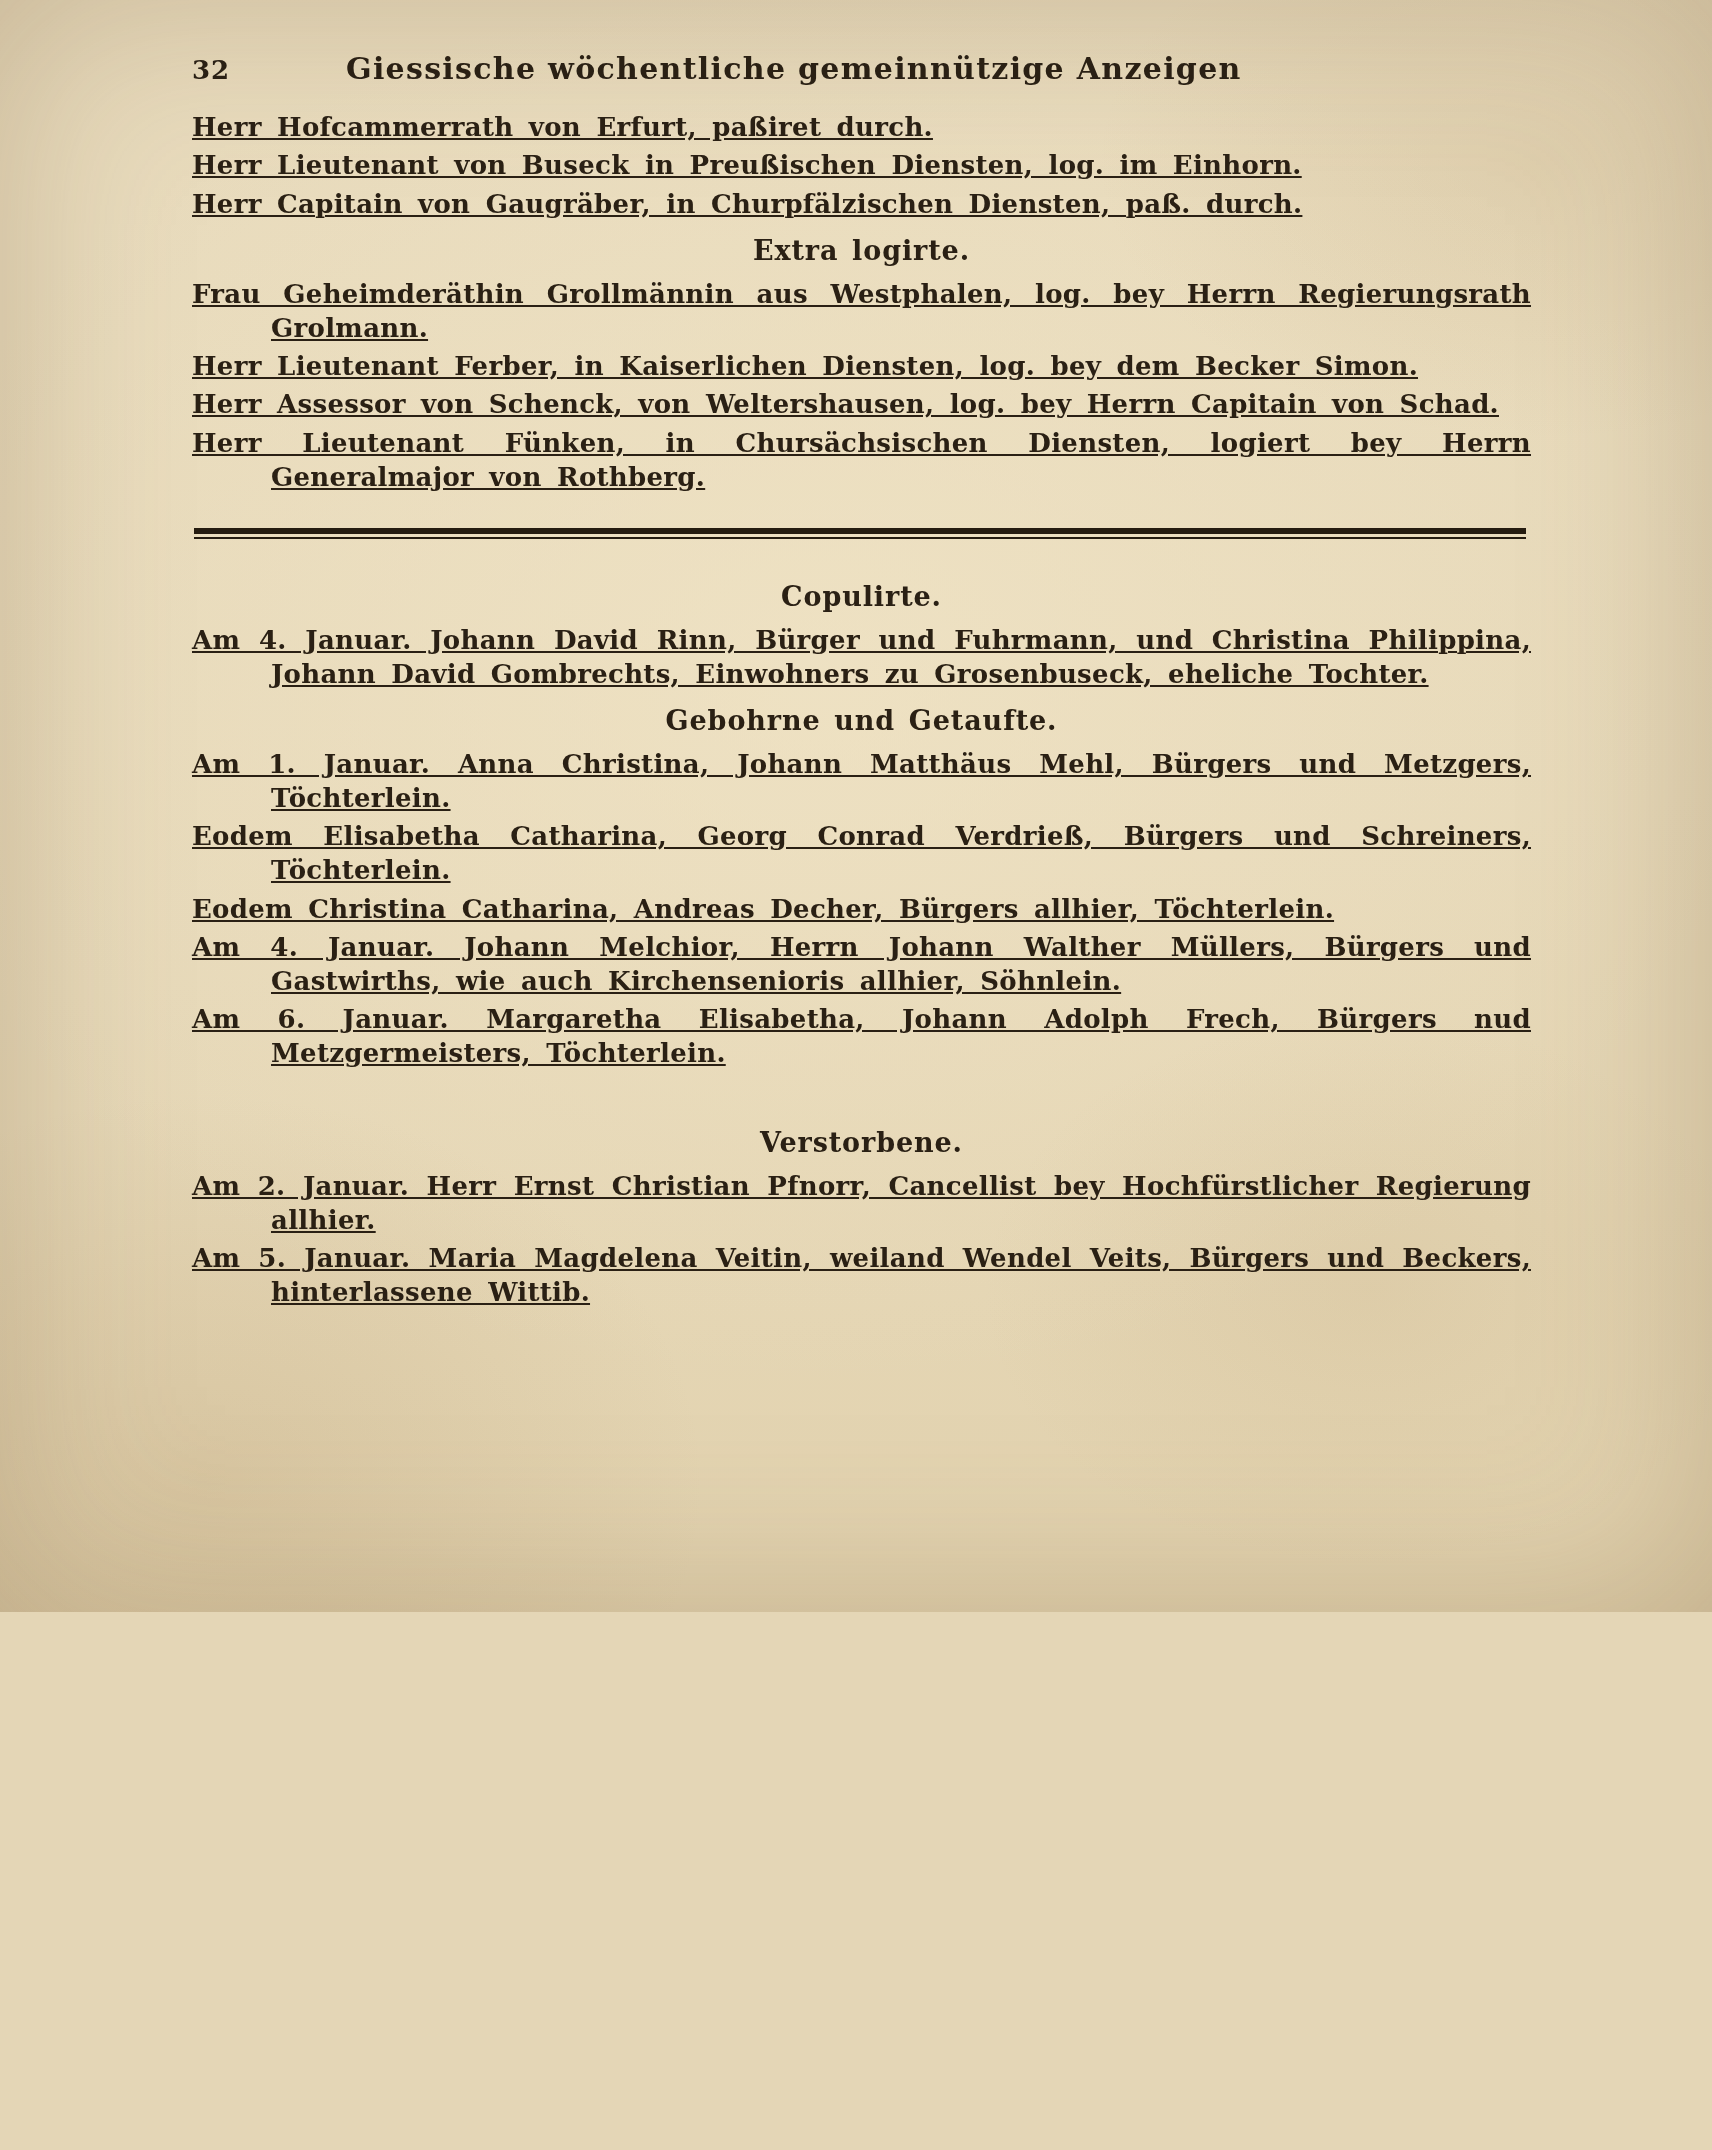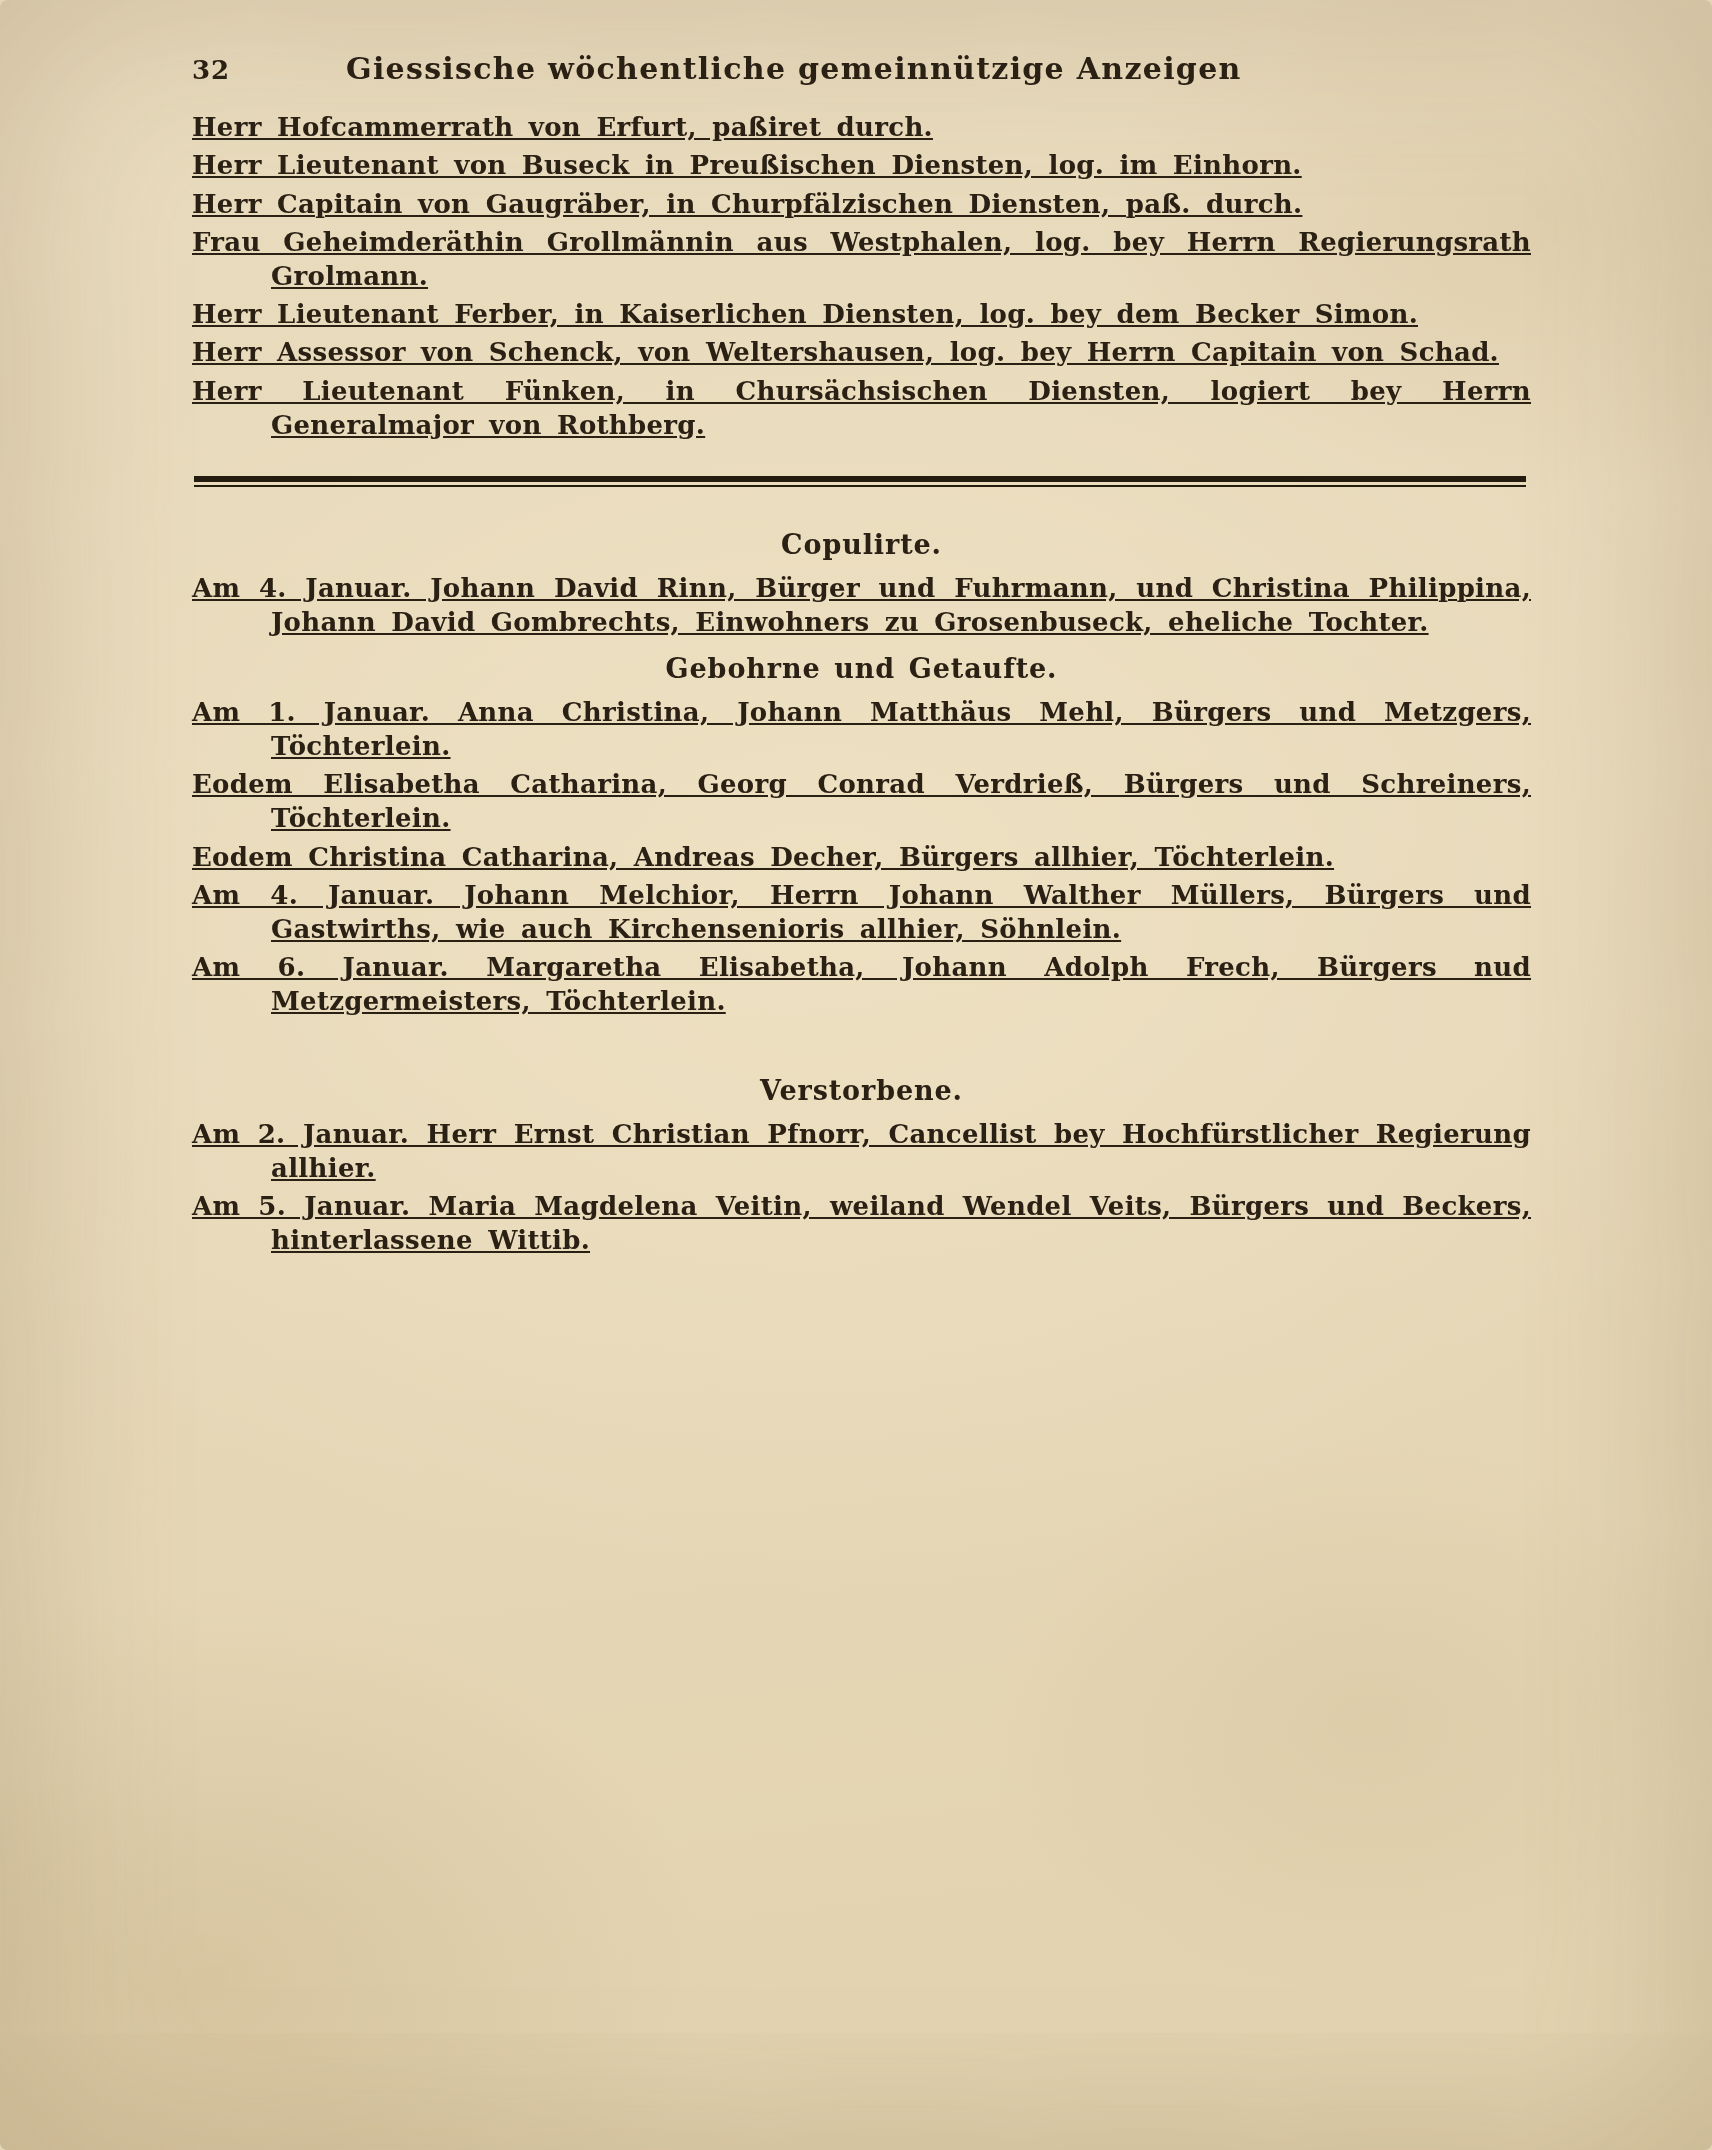--- a/index.html
+++ b/index.html
@@ -7,34 +7,33 @@
     padding: 0;
   }
   body {
     width: 1712px;
     height: 2150px;
     background: #e4d6b6;
   }
   .page {
     position: relative;
     width: 1712px;
-    height: 2150px;
+    height: 1612px;
     box-sizing: border-box;
     padding: 51px 181px 0 192px;
     color: #2a2014;
     font-family: "DejaVu Serif", serif;
     font-weight: bold;
     background:
       radial-gradient(ellipse 770px 599px at 12% 92%, rgba(168,138,92,0.20), transparent 65%),
       radial-gradient(ellipse 685px 428px at 90% 10%, rgba(175,145,98,0.16), transparent 65%),
       radial-gradient(ellipse 599px 428px at 80% 80%, rgba(175,145,98,0.12), transparent 65%),
       radial-gradient(ellipse 1284px 942px at 48% 42%, rgba(244,232,202,0.55), transparent 75%),
       linear-gradient(173deg, #e9dcbe 0%, #e6d8b8 55%, #e2d2ae 100%);
     box-shadow: inset 0 0 188px rgba(110,82,45,0.28);
-    border-radius: 7px;
   }
   .header-row {
     display: flex;
     align-items: baseline;
   }
   .page-number {
     font-size: 26px;
     letter-spacing: 0.9px;
   }
   .header-title {
@@ -83,20 +82,21 @@
     <span class="page-number">32</span>
     <span class="header-title">Giessische wöchentliche gemeinnützige Anzeigen</span>
   </div>
 
   <div class="body-text">
 
     <p class="entry">Herr Hofcammerrath von Erfurt, paßiret durch.</p>
     <p class="entry">Herr Lieutenant von Buseck in Preußischen Diensten, log. im Einhorn.</p>
     <p class="entry">Herr Capitain von Gaugräber, in Churpfälzischen Diensten, paß. durch.</p>
 
+    <h3 class="section-heading">Extra logirte.</h3>
     <p class="entry">Frau Geheimderäthin Grollmännin aus Westphalen, log. bey Herrn Regierungsrath Grolmann.</p>
     <p class="entry">Herr Lieutenant Ferber, in Kaiserlichen Diensten, log. bey dem Becker Simon.</p>
     <p class="entry">Herr Assessor von Schenck, von Weltershausen, log. bey Herrn Capitain von Schad.</p>
     <p class="entry">Herr Lieutenant Fünken, in Chursächsischen Diensten, logiert bey Herrn Generalmajor von Rothberg.</p>
 
     <div class="section-divider"></div>
 
     <h3 class="section-heading">Copulirte.</h3>
     <p class="entry">Am 4. Januar. Johann David Rinn, Bürger und Fuhrmann, und Christina Philippina, Johann David Gombrechts, Einwohners zu Grosenbuseck, eheliche Tochter.</p>
 

